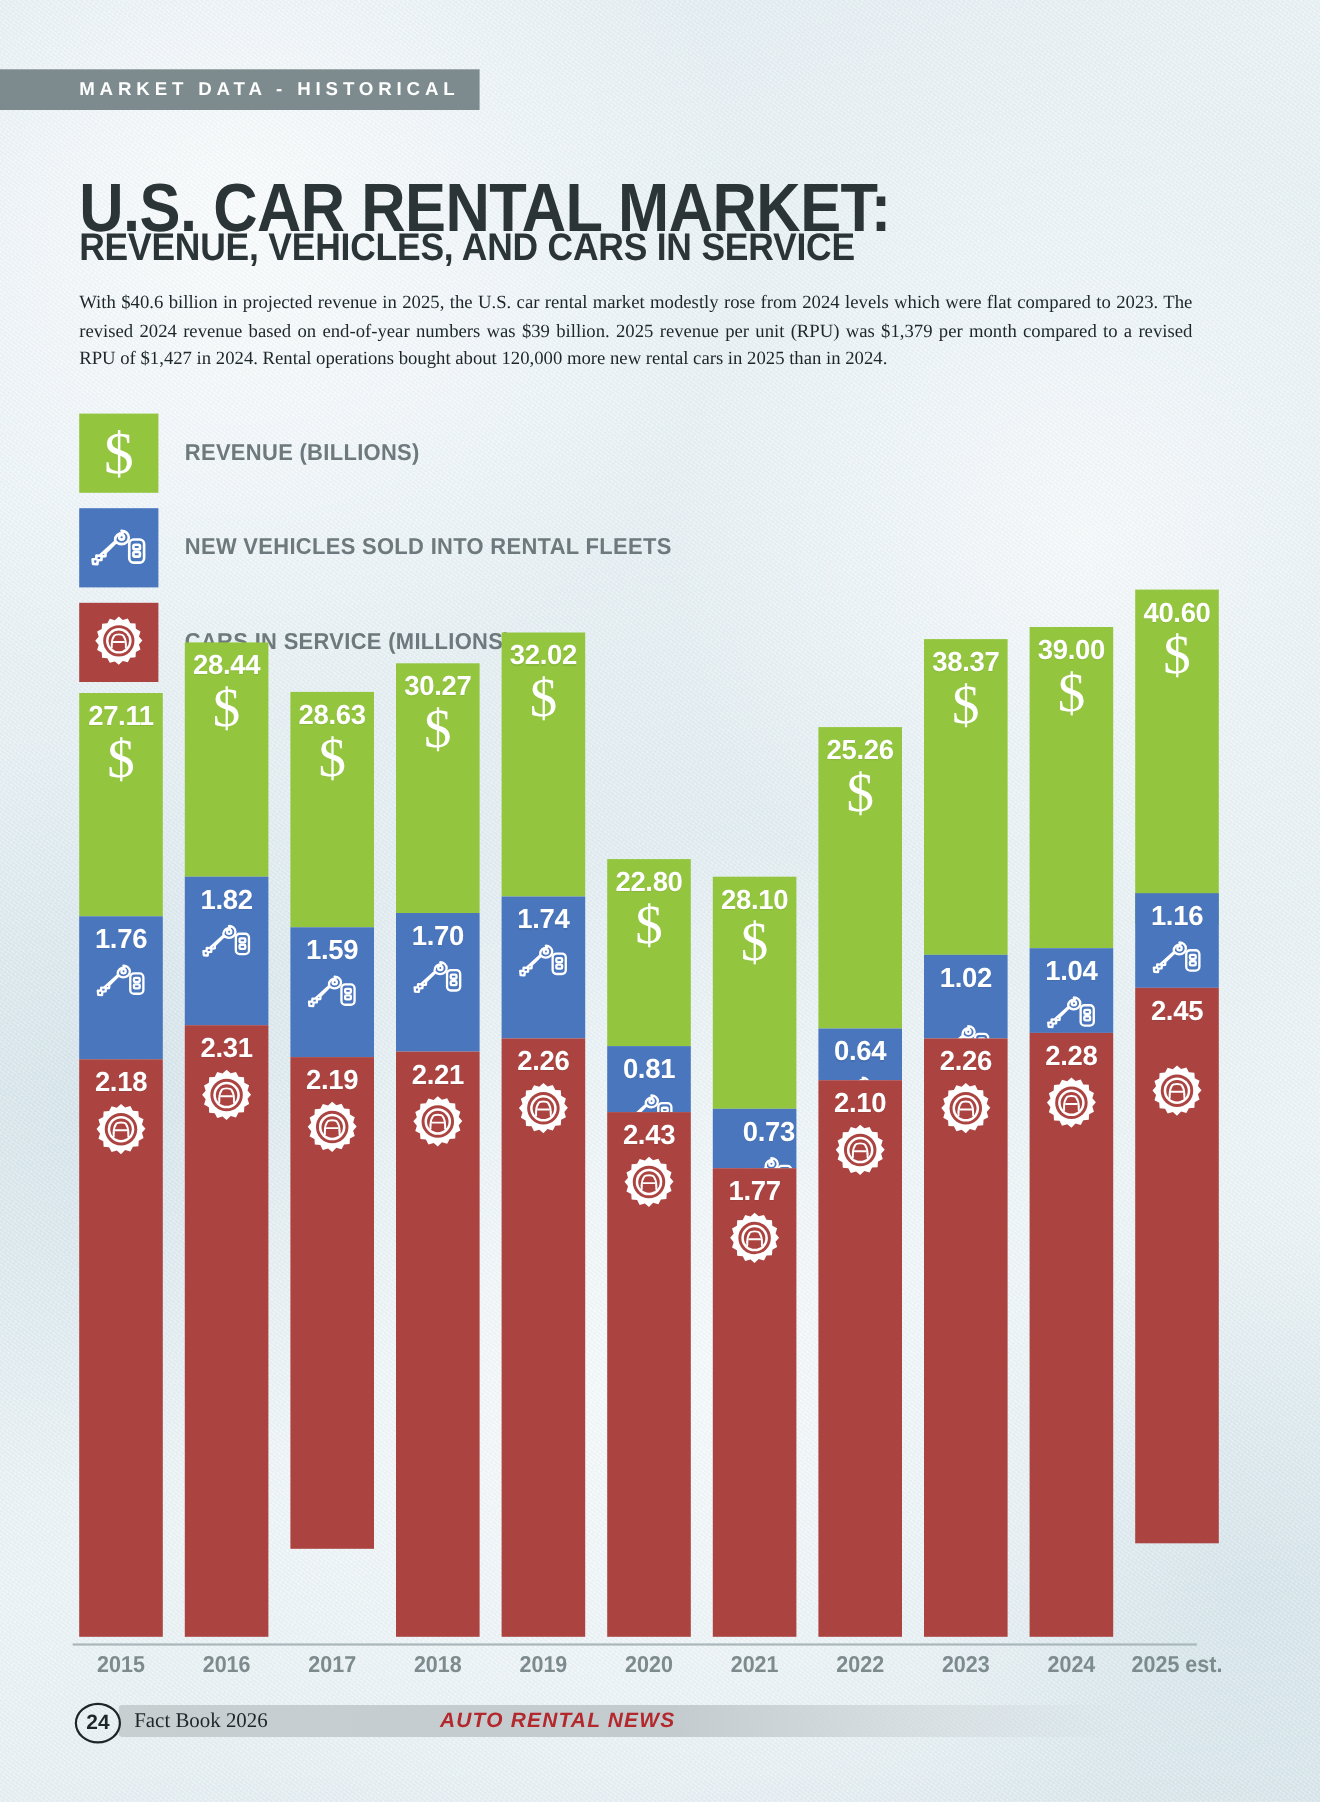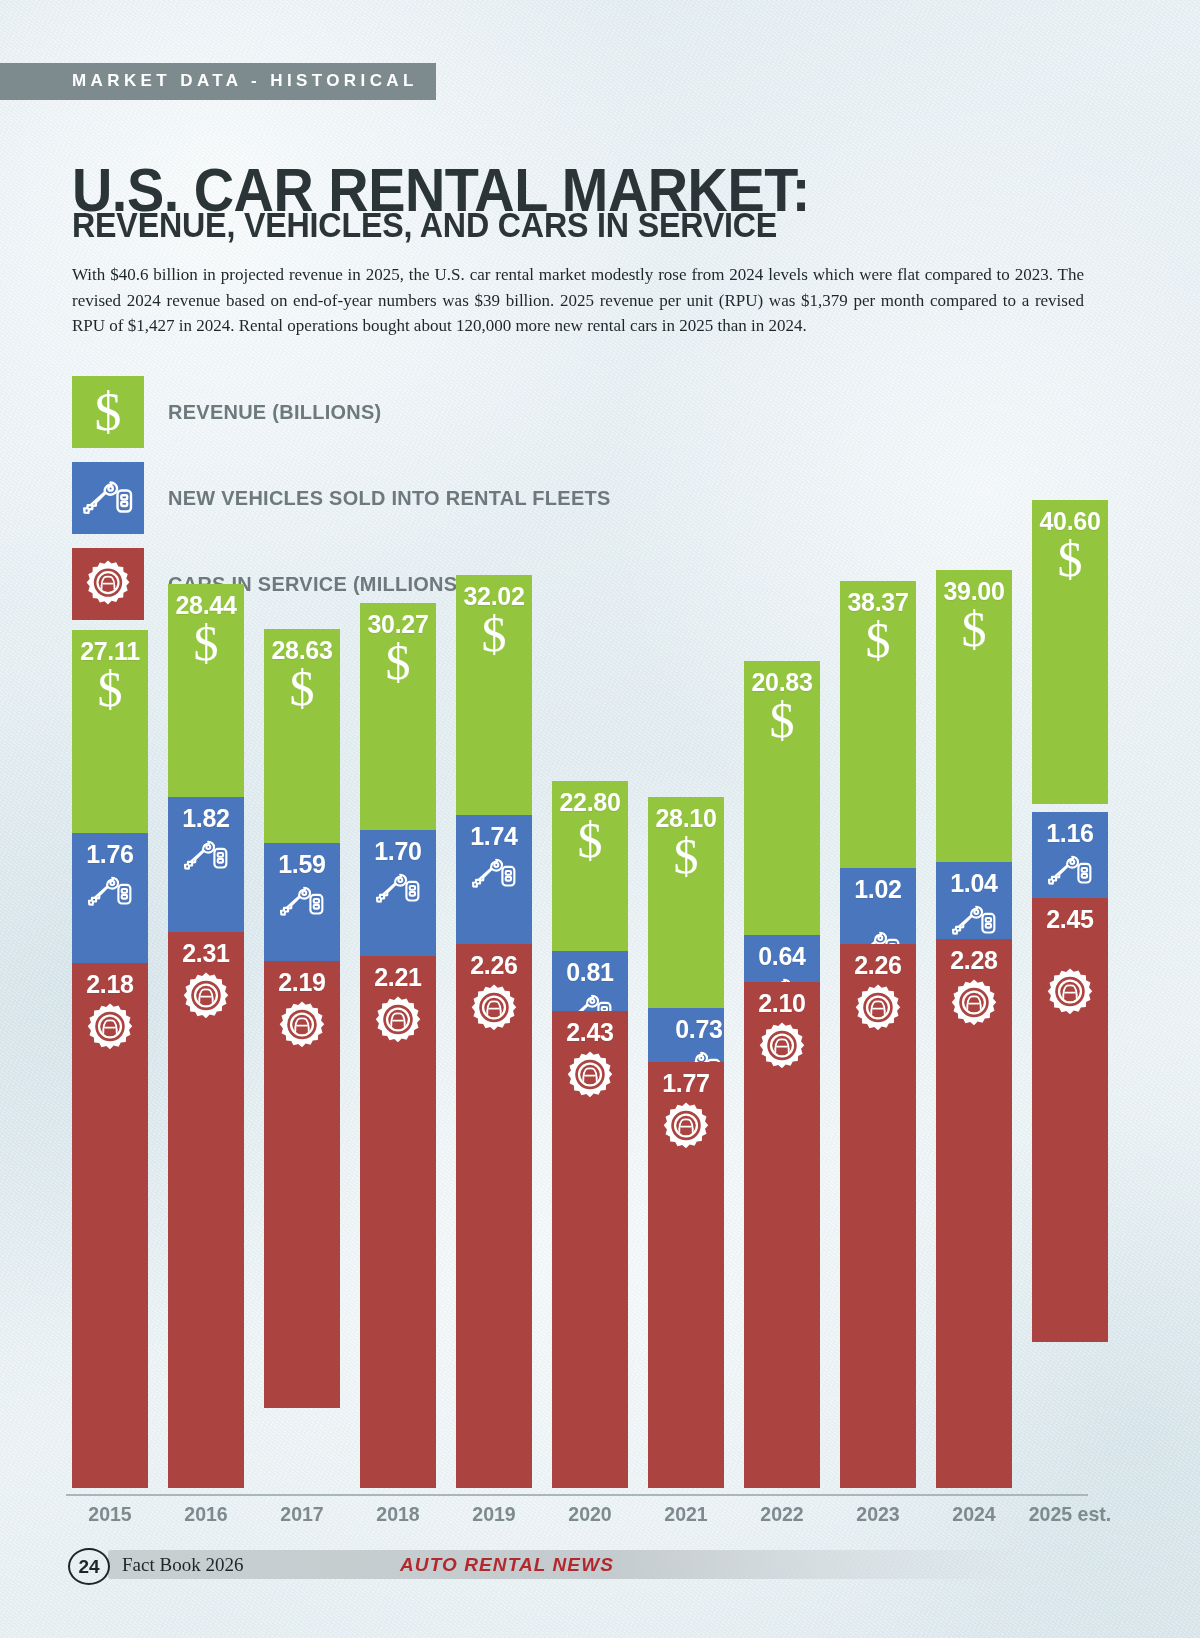--- a/index.html
+++ b/index.html
@@ -429,21 +429,21 @@
                 <g fill="none" stroke="#ffffff" stroke-width="1.7" stroke-linejoin="round" stroke-linecap="round">
                   <path d="M18.6 26.8c0-3.2 1-6.3 2.3-8 .6-.8 1.6-1.1 4.1-1.1s3.5.3 4.1 1.1c1.3 1.7 2.3 4.8 2.3 8"></path>
                   <path d="M18.6 26.8v3.1M31.4 26.8v3.1"></path>
                   <path d="M20.3 24.6h9.4"></path>
                 </g>
               </svg></div>
           </div>
         </div>
         <div class="bar-group" style="left: 744px; top: 0px; bottom: auto; width: 76px; height: 1488px; position: absolute;">
           <div class="seg seg-green" style="top: 661.19px; height: 273.834px;">
-            <div class="seg-val">20.83</div>
+            <div class="seg-val">25.26</div>
             <div class="seg-icon dollar">$</div>
           </div>
           <div class="seg seg-blue" style="top: 935.024px; height: 47.296px;">
             <div class="seg-val">0.64</div>
             <div class="seg-icon"><svg width="46" height="39" viewBox="0 0 52 44">
                 <g fill="none" stroke="#ffffff" stroke-width="2.4" stroke-linejoin="round" stroke-linecap="round">
                   <path d="M28.5 6.5c3.6 0 6.6 2.7 6.6 6.1 0 3.4-3 6.1-6.6 6.1-2.2 0-4.2-1-5.4-2.6L8.6 29.2l-2.9-.1-.3 3.1-3.2.2.4 4.2 3.9.3.4-3.6 3.3-.2.2-3.3 3.4-.2.2-3.3 9.2-9.1c-.3-.8-.5-1.6-.5-2.6 0-3.4 3-6.1 6.8-6.1z"></path>
                   <circle cx="28.6" cy="12.4" r="2.2"></circle>
                   <rect x="35.5" y="14.5" width="13.5" height="21" rx="4"></rect>
                   <rect x="39.3" y="19.2" width="5.9" height="4.2" rx="1.2"></rect>
@@ -524,37 +524,37 @@
                 <circle cx="25" cy="23.6" r="9.4" fill="#ab4441"></circle>
                 <g fill="none" stroke="#ffffff" stroke-width="1.7" stroke-linejoin="round" stroke-linecap="round">
                   <path d="M18.6 26.8c0-3.2 1-6.3 2.3-8 .6-.8 1.6-1.1 4.1-1.1s3.5.3 4.1 1.1c1.3 1.7 2.3 4.8 2.3 8"></path>
                   <path d="M18.6 26.8v3.1M31.4 26.8v3.1"></path>
                   <path d="M20.3 24.6h9.4"></path>
                 </g>
               </svg></div>
           </div>
         </div>
         <div class="bar-group" style="left: 1032px; top: 0px; bottom: auto; width: 76px; height: 1488px; position: absolute;">
-          <div class="seg seg-green" style="top: 500px; height: 304.094px;">
+          <div class="seg seg-green" style="top: 536px; height: 304.094px;">
             <div class="seg-val">40.60</div>
             <div class="seg-icon dollar">$</div>
           </div>
           <div class="seg seg-blue" style="top: 812.316px; height: 85.724px;">
             <div class="seg-val">1.16</div>
             <div class="seg-icon"><svg width="46" height="39" viewBox="0 0 52 44">
                 <g fill="none" stroke="#ffffff" stroke-width="2.4" stroke-linejoin="round" stroke-linecap="round">
                   <path d="M28.5 6.5c3.6 0 6.6 2.7 6.6 6.1 0 3.4-3 6.1-6.6 6.1-2.2 0-4.2-1-5.4-2.6L8.6 29.2l-2.9-.1-.3 3.1-3.2.2.4 4.2 3.9.3.4-3.6 3.3-.2.2-3.3 3.4-.2.2-3.3 9.2-9.1c-.3-.8-.5-1.6-.5-2.6 0-3.4 3-6.1 6.8-6.1z"></path>
                   <circle cx="28.6" cy="12.4" r="2.2"></circle>
                   <rect x="35.5" y="14.5" width="13.5" height="21" rx="4"></rect>
                   <rect x="39.3" y="19.2" width="5.9" height="4.2" rx="1.2"></rect>
                   <rect x="39.3" y="25.8" width="5.9" height="4.2" rx="1.2"></rect>
                 </g>
               </svg></div>
           </div>
-          <div class="seg seg-red" style="top: 898.04px; height: 444px; gap: 30px;">
+          <div class="seg seg-red" style="top: 898.04px; height: 505px; gap: 30px;">
             <div class="seg-val">2.45</div>
             <div class="seg-icon"><svg width="52" height="52" viewBox="0 0 50 50">
                 <path fill="#ffffff" d="M25 1.5l3.6 3.1 4.6-1.3 2.2 4.2 4.8.4.3 4.8 4.2 2.3-1.4 4.6 3.1 3.6-3.1 3.6 1.4 4.6-4.2 2.3-.3 4.8-4.8.4-2.2 4.2-4.6-1.3L25 45.4l-3.6-3.1-4.6 1.3-2.2-4.2-4.8-.4-.3-4.8-4.2-2.3 1.4-4.6L3.6 23.4l3.1-3.6-1.4-4.6 4.2-2.3.3-4.8 4.8-.4 2.2-4.2 4.6 1.3L25 1.5z"></path>
                 <circle cx="25" cy="23.6" r="14.2" fill="#ab4441"></circle>
                 <circle cx="25" cy="23.6" r="11.6" fill="#ffffff"></circle>
                 <circle cx="25" cy="23.6" r="9.4" fill="#ab4441"></circle>
                 <g fill="none" stroke="#ffffff" stroke-width="1.7" stroke-linejoin="round" stroke-linecap="round">
                   <path d="M18.6 26.8c0-3.2 1-6.3 2.3-8 .6-.8 1.6-1.1 4.1-1.1s3.5.3 4.1 1.1c1.3 1.7 2.3 4.8 2.3 8"></path>
                   <path d="M18.6 26.8v3.1M31.4 26.8v3.1"></path>
                   <path d="M20.3 24.6h9.4"></path>

